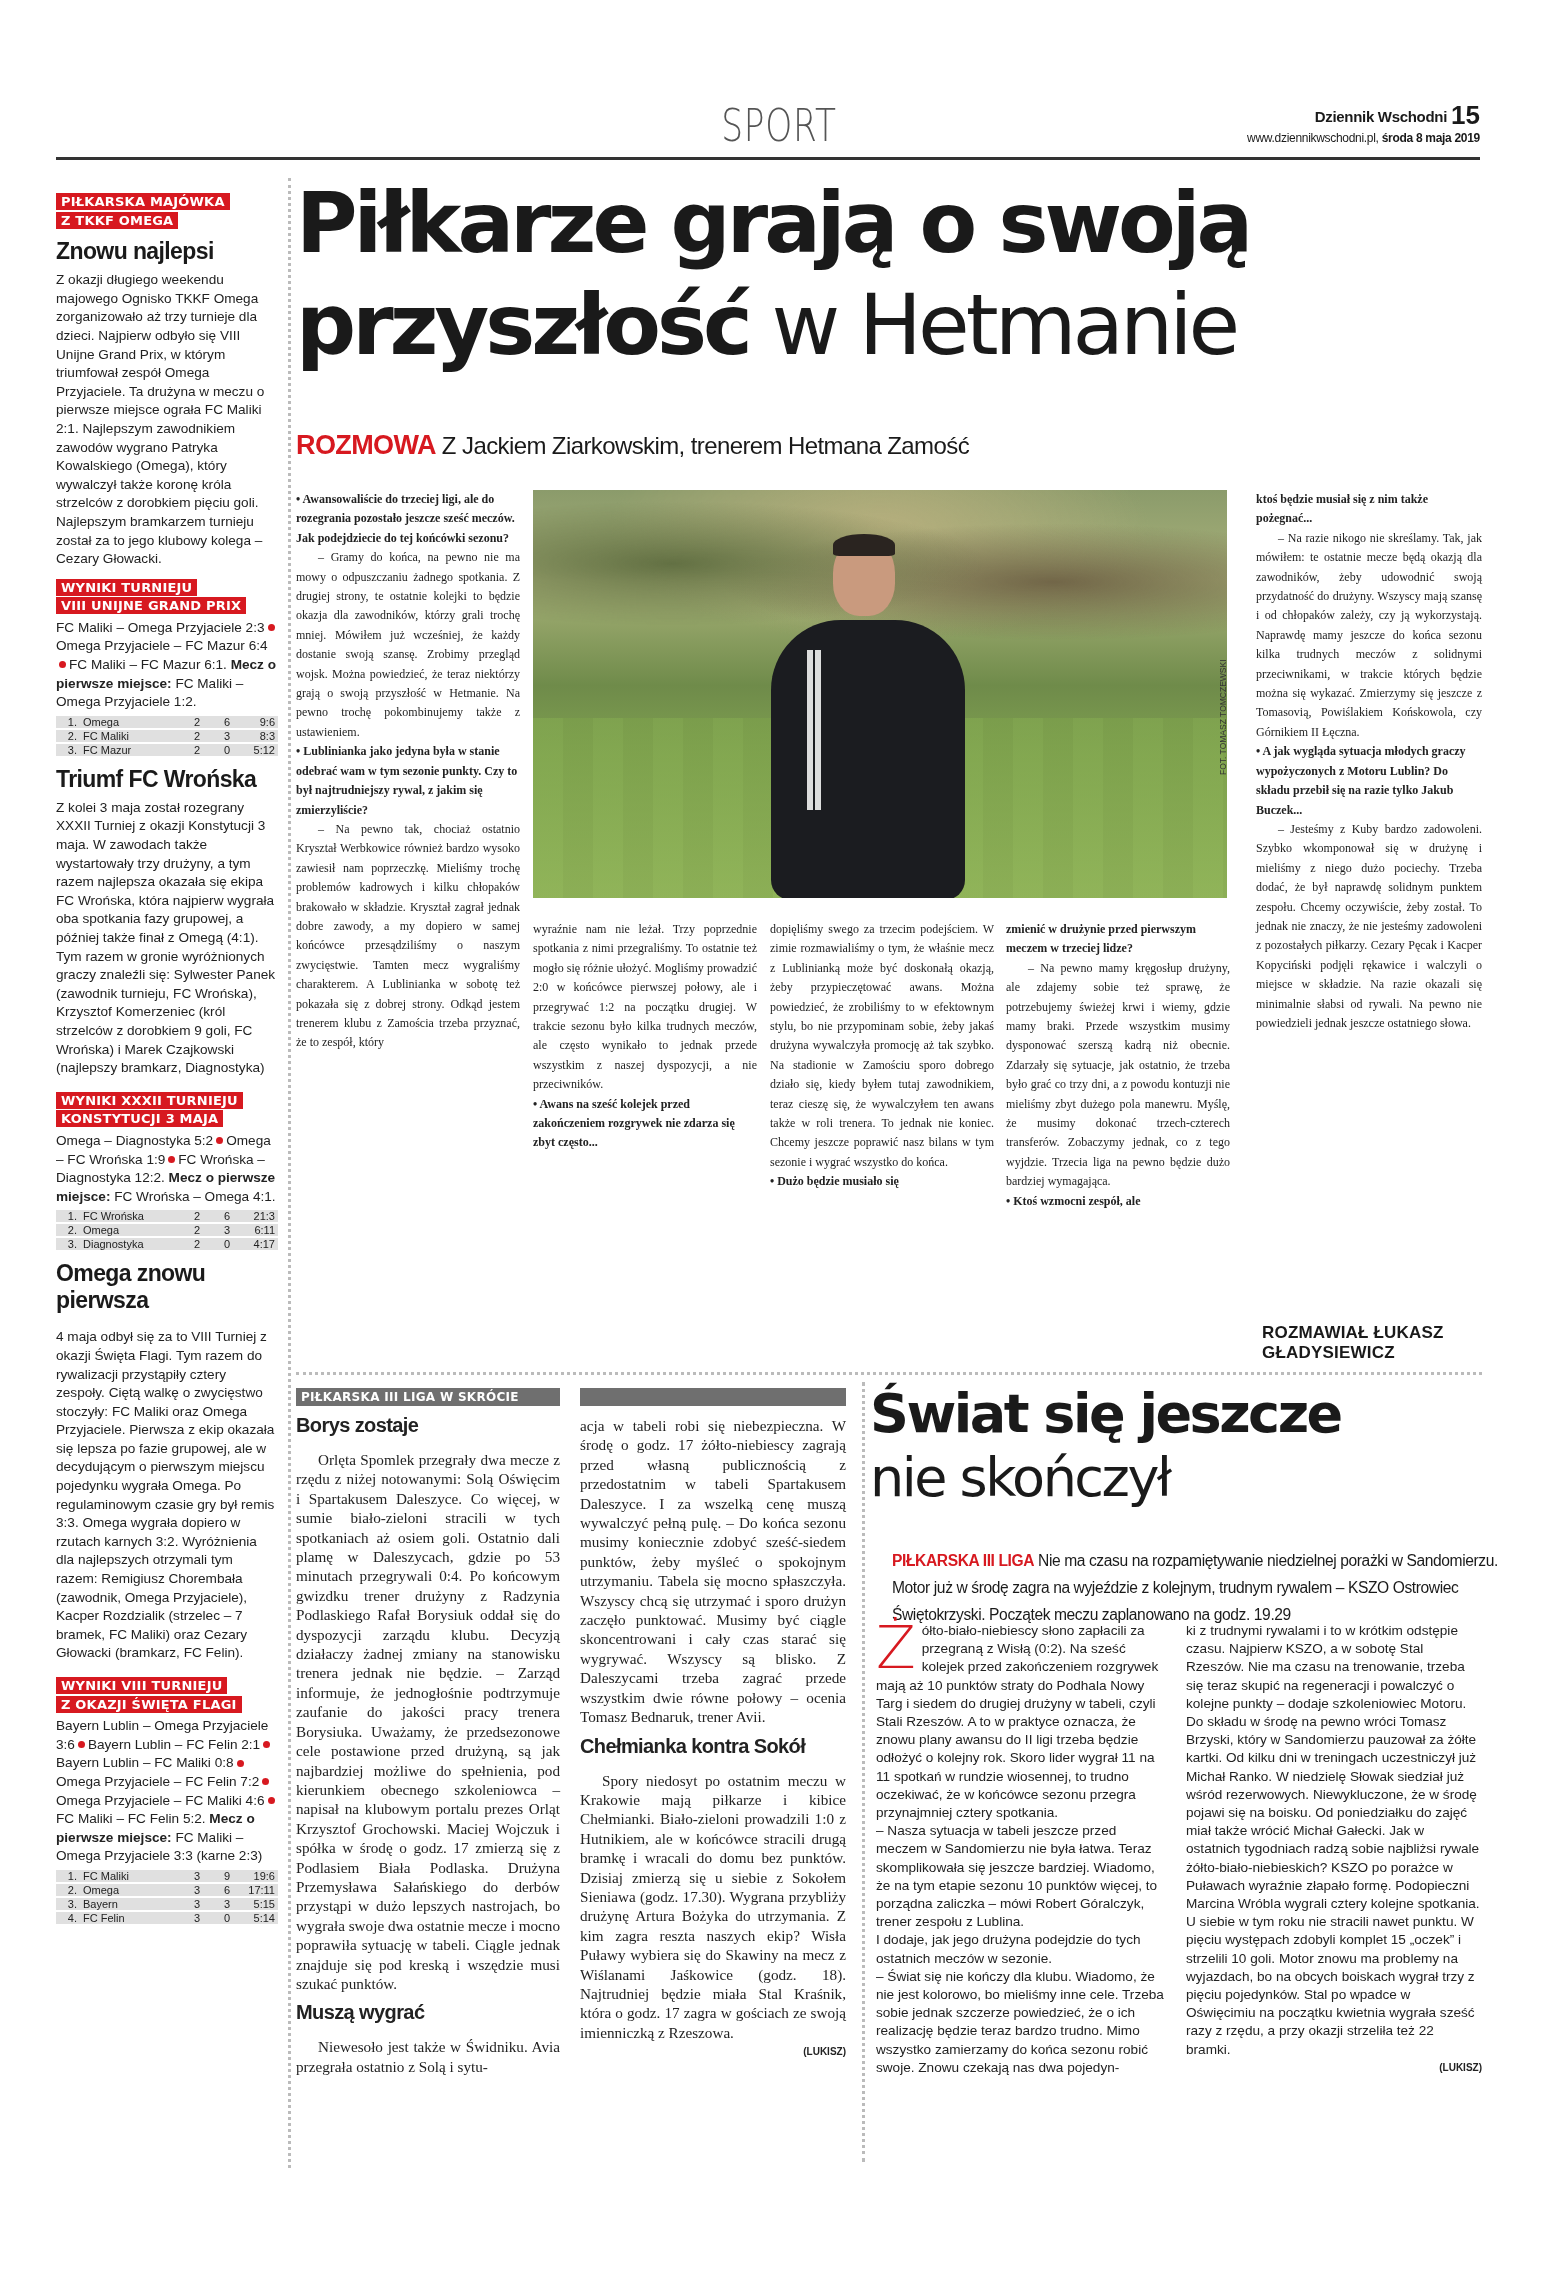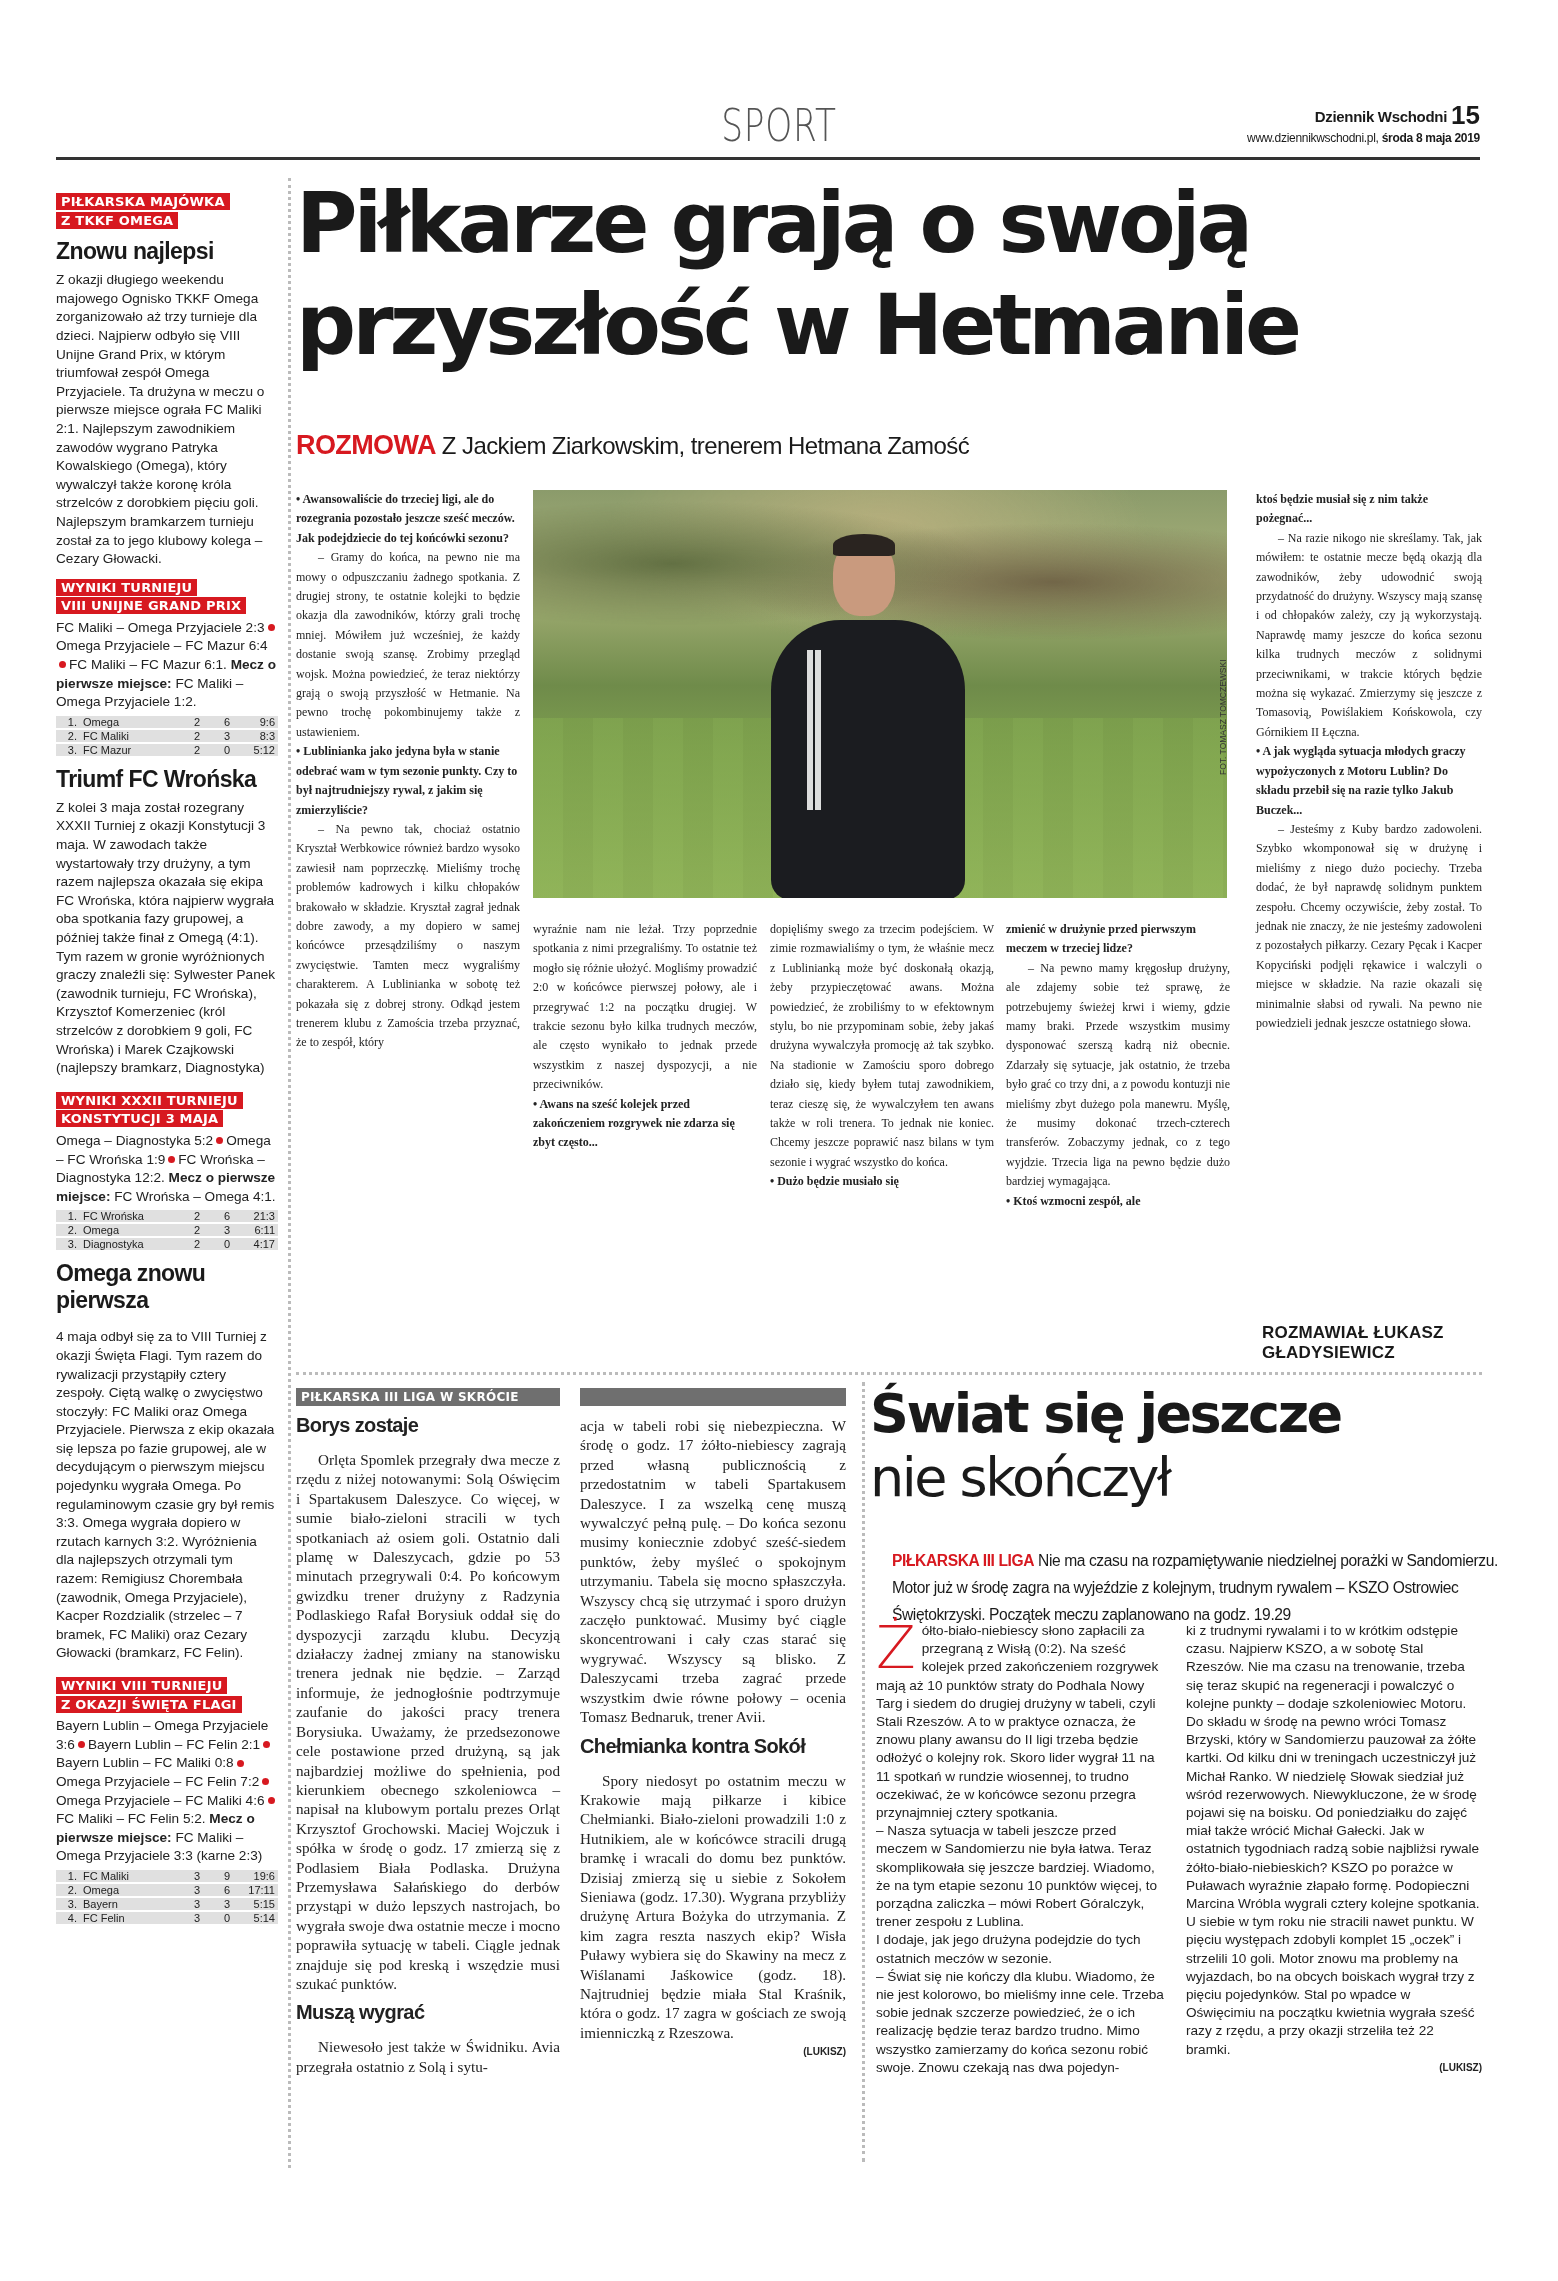--- a/index.html
+++ b/index.html
@@ -30,21 +30,21 @@
   table.std td { background: #e0e0e0; padding: 0 3px; line-height: 12px; }
   table.std td.pos { width: 24px; text-align: right; }
   table.std td.num { text-align: center; width: 30px; }
   table.std td.gl { text-align: right; width: 36px; }
 
   
   .headline { position: absolute; left: 296px; top: 172px; width: 1190px; font-family: "DejaVu Sans", sans-serif; color: #1a1a1a; }
   .hl1 { font-size: 84px; font-weight: bold; letter-spacing: -4px; line-height: 102px; }
   .hl2 { font-size: 84px; line-height: 102px; letter-spacing: -4px; }
   .hl2 b { font-weight: bold; }
-  .hl2 span.light { font-weight: bold; }
+  .hl2 span.light { font-weight: normal; }
   .deck { position: absolute; left: 296px; top: 430px; font-family: "Liberation Sans", sans-serif; font-size: 24px; letter-spacing: -0.6px; }
   .deck .red { color: #d71920; font-weight: bold; font-size: 27px; }
 
   
   .col { position: absolute; font-family: "Liberation Serif", serif; font-size: 12px; line-height: 19.4px; color: #222; text-align: justify; }
   .col p { margin: 0; }
   .q { font-weight: bold; text-align: left; }
   .ans { text-indent: 22px; }
 
   .photo { position: absolute; left: 533px; top: 490px; width: 694px; height: 408px; overflow: hidden;

